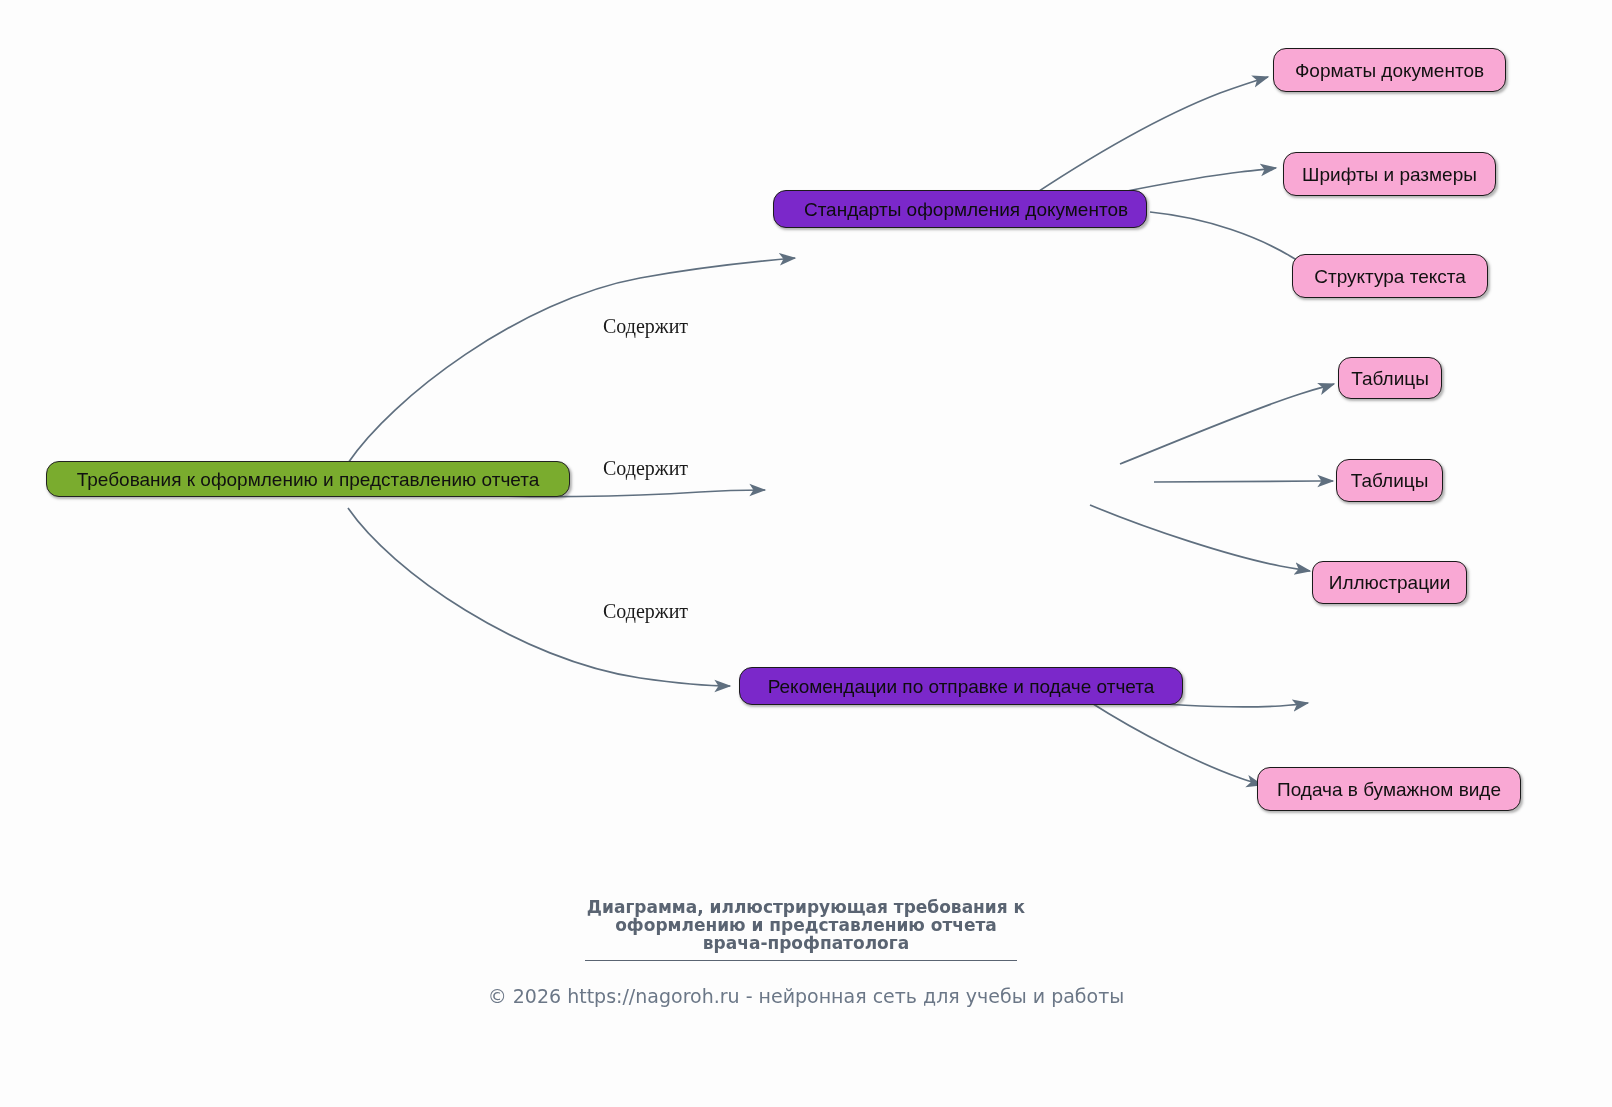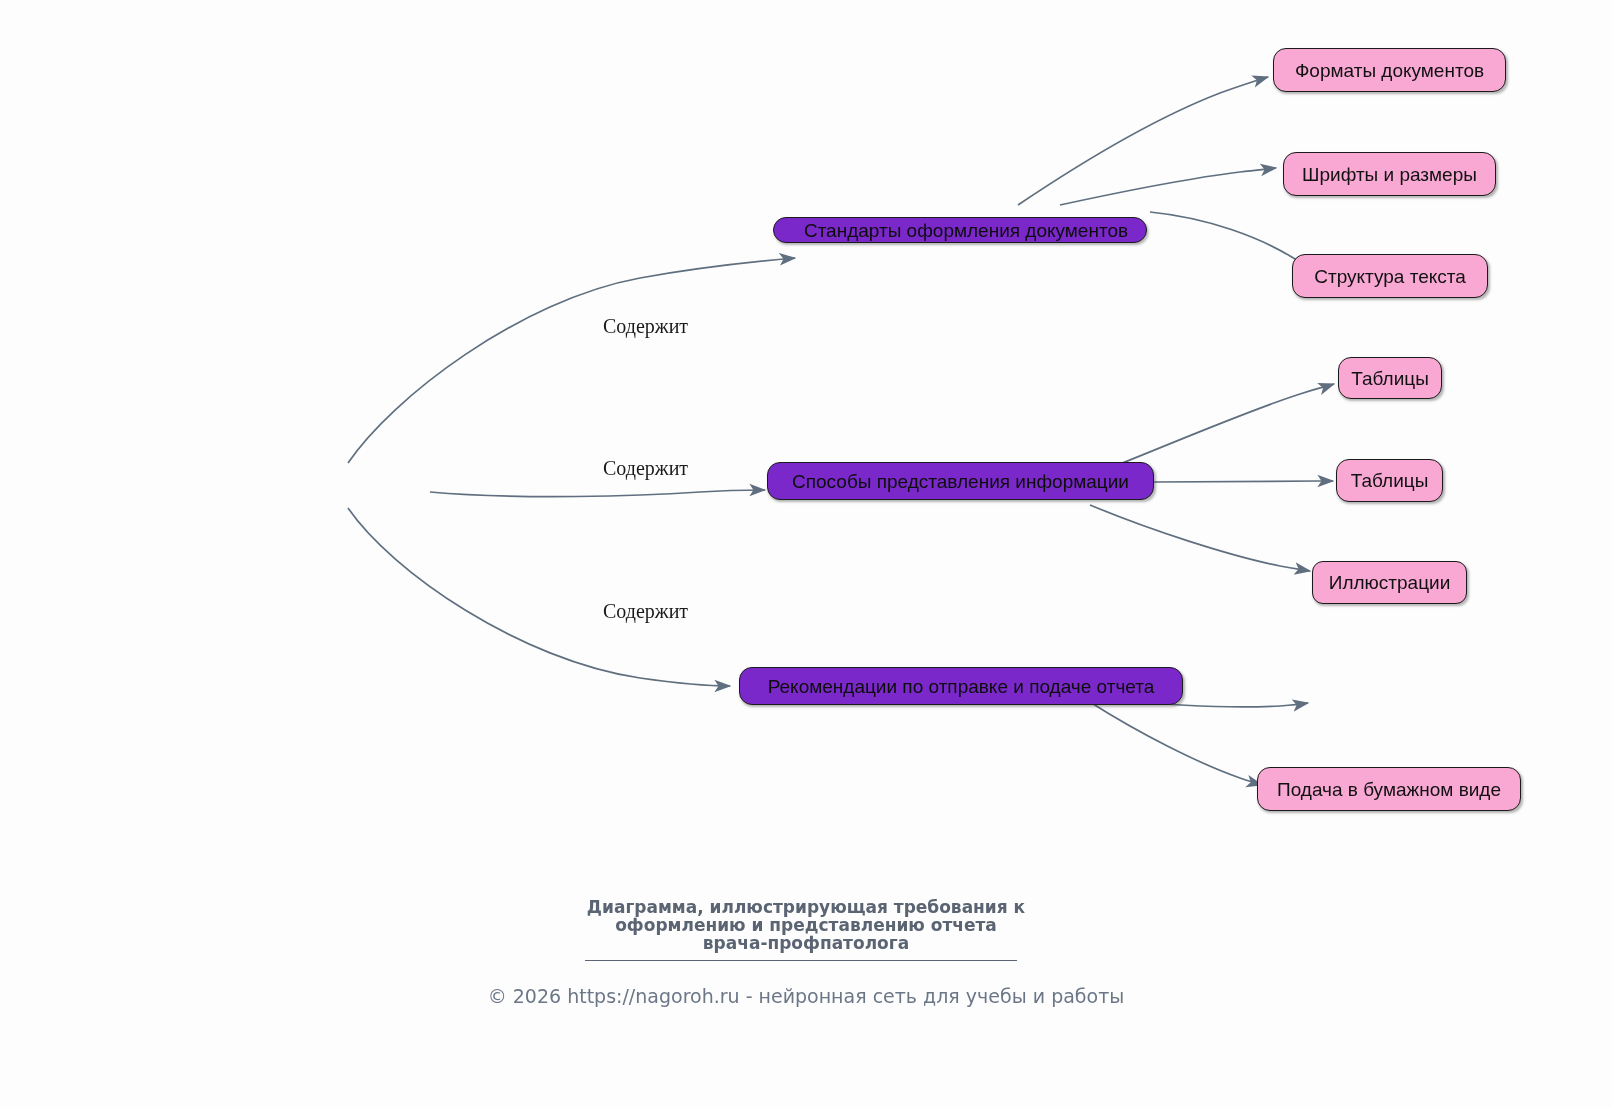--- a/index.html
+++ b/index.html
@@ -126,28 +126,28 @@
 
     <path d="M1154,482 C1220,482 1280,481 1318,481 C1326,481 1330,481 1333,481" fill="none" stroke="#5f6f7f" stroke-width="1.7" marker-end="url(#arrow)"></path>
 
     <path d="M1090,505 C1150,530 1230,556 1280,566 C1296,569 1304,570 1310,571" fill="none" stroke="#5f6f7f" stroke-width="1.7" marker-end="url(#arrow)"></path>
 
     <path d="M1120,700 C1180,706 1240,708 1280,706 C1294,705 1302,704 1308,703" fill="none" stroke="#5f6f7f" stroke-width="1.7" marker-end="url(#arrow)"></path>
 
     <path d="M1090,702 C1140,734 1200,764 1240,778 C1252,782 1258,784 1262,785" fill="none" stroke="#5f6f7f" stroke-width="1.7" marker-end="url(#arrow)"></path>
   </svg>
 
-
-  <div class="node branch" style="left:773px; top:217px; width:374px; height:26px;padding-left:28px;">
+  <div class="node root" style="left:46px; top:461px; width:524px; height:36px;">
+    <span>Требования к оформлению и представлению отчета</span>
+  </div>
+
+  <div class="node branch" style="left:773px; top:190px; width:374px; height:38px;padding-left:28px;">
     <span>Стандарты оформления документов</span>
   </div>
 
-  <div class="node branch" style="left:767px; top:462px; width:387px; height:38px;">
-    <span>Способы представления информации</span>
-  </div>
 
   <div class="node branch" style="left:739px; top:667px; width:444px; height:38px;">
     <span>Рекомендации по отправке и подаче отчета</span>
   </div>
 
   <div class="node leaf" style="left:1273px; top:48px; width:233px; height:44px;">
     <span>Форматы документов</span>
   </div>
 
   <div class="node leaf" style="left:1283px; top:152px; width:213px; height:44px;">

